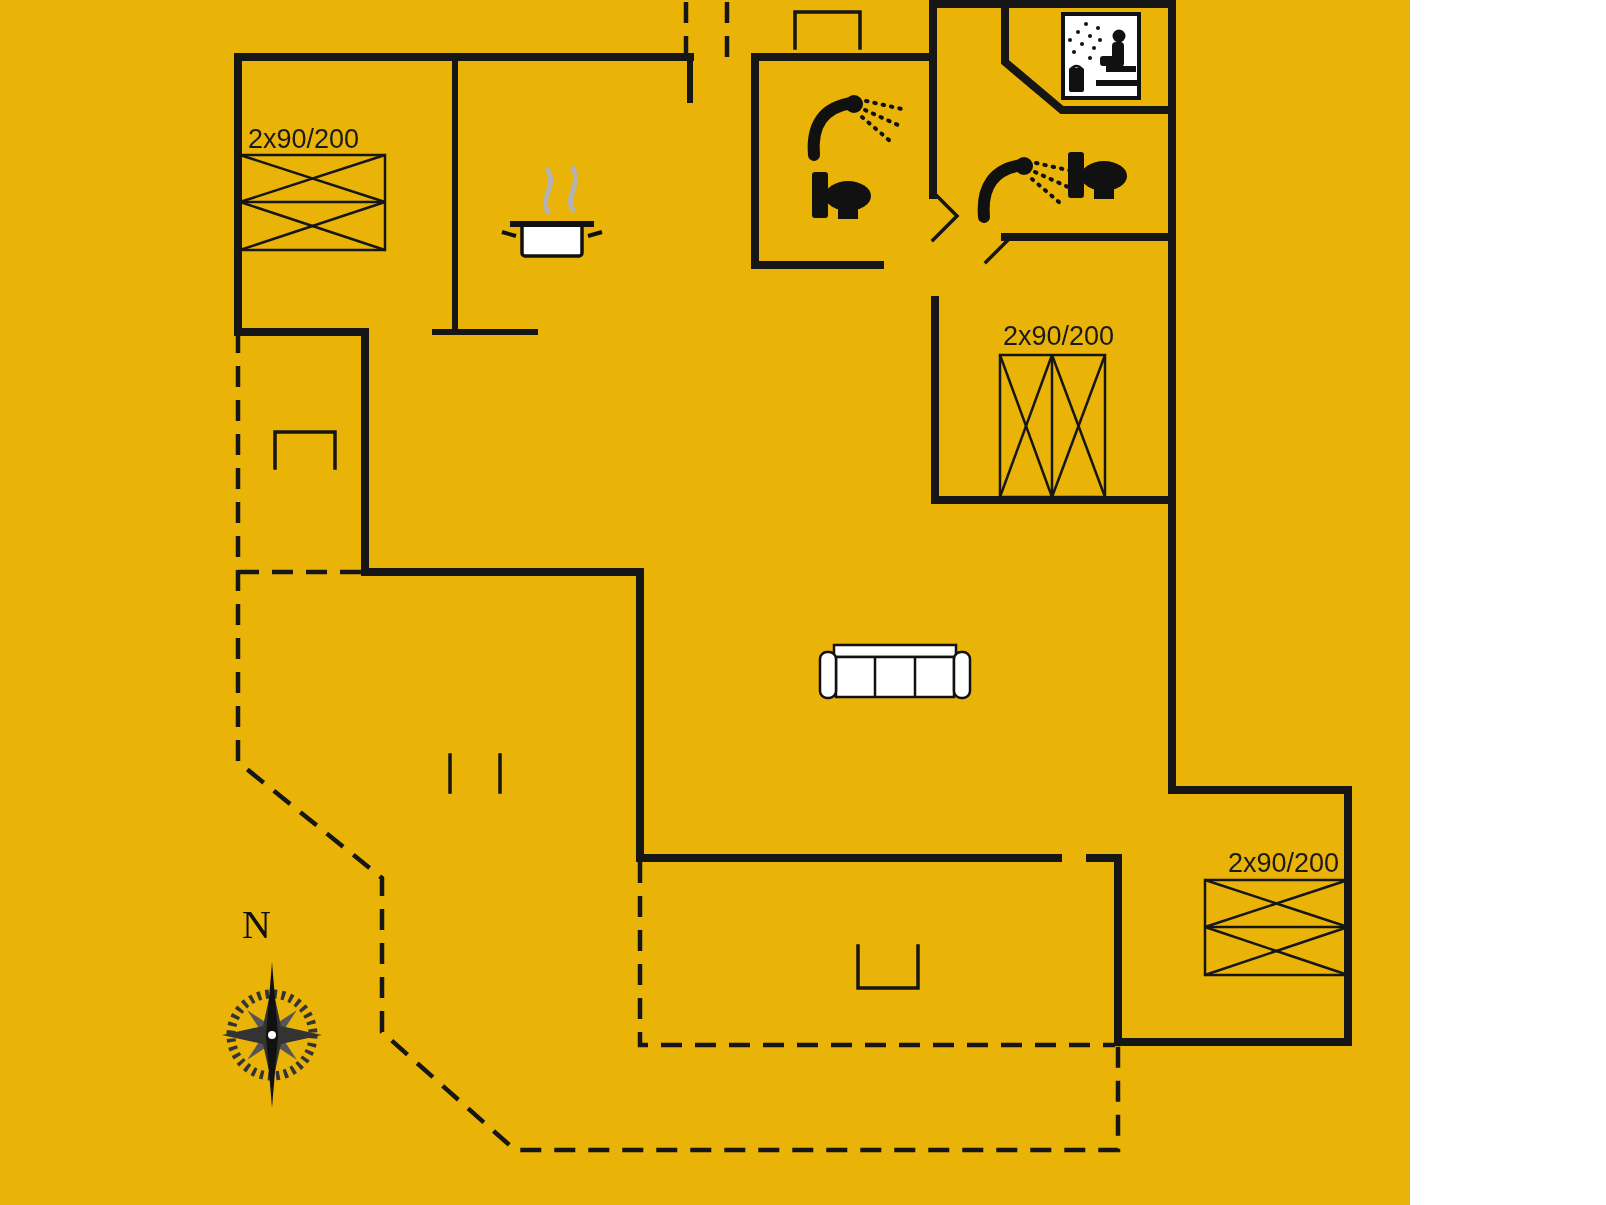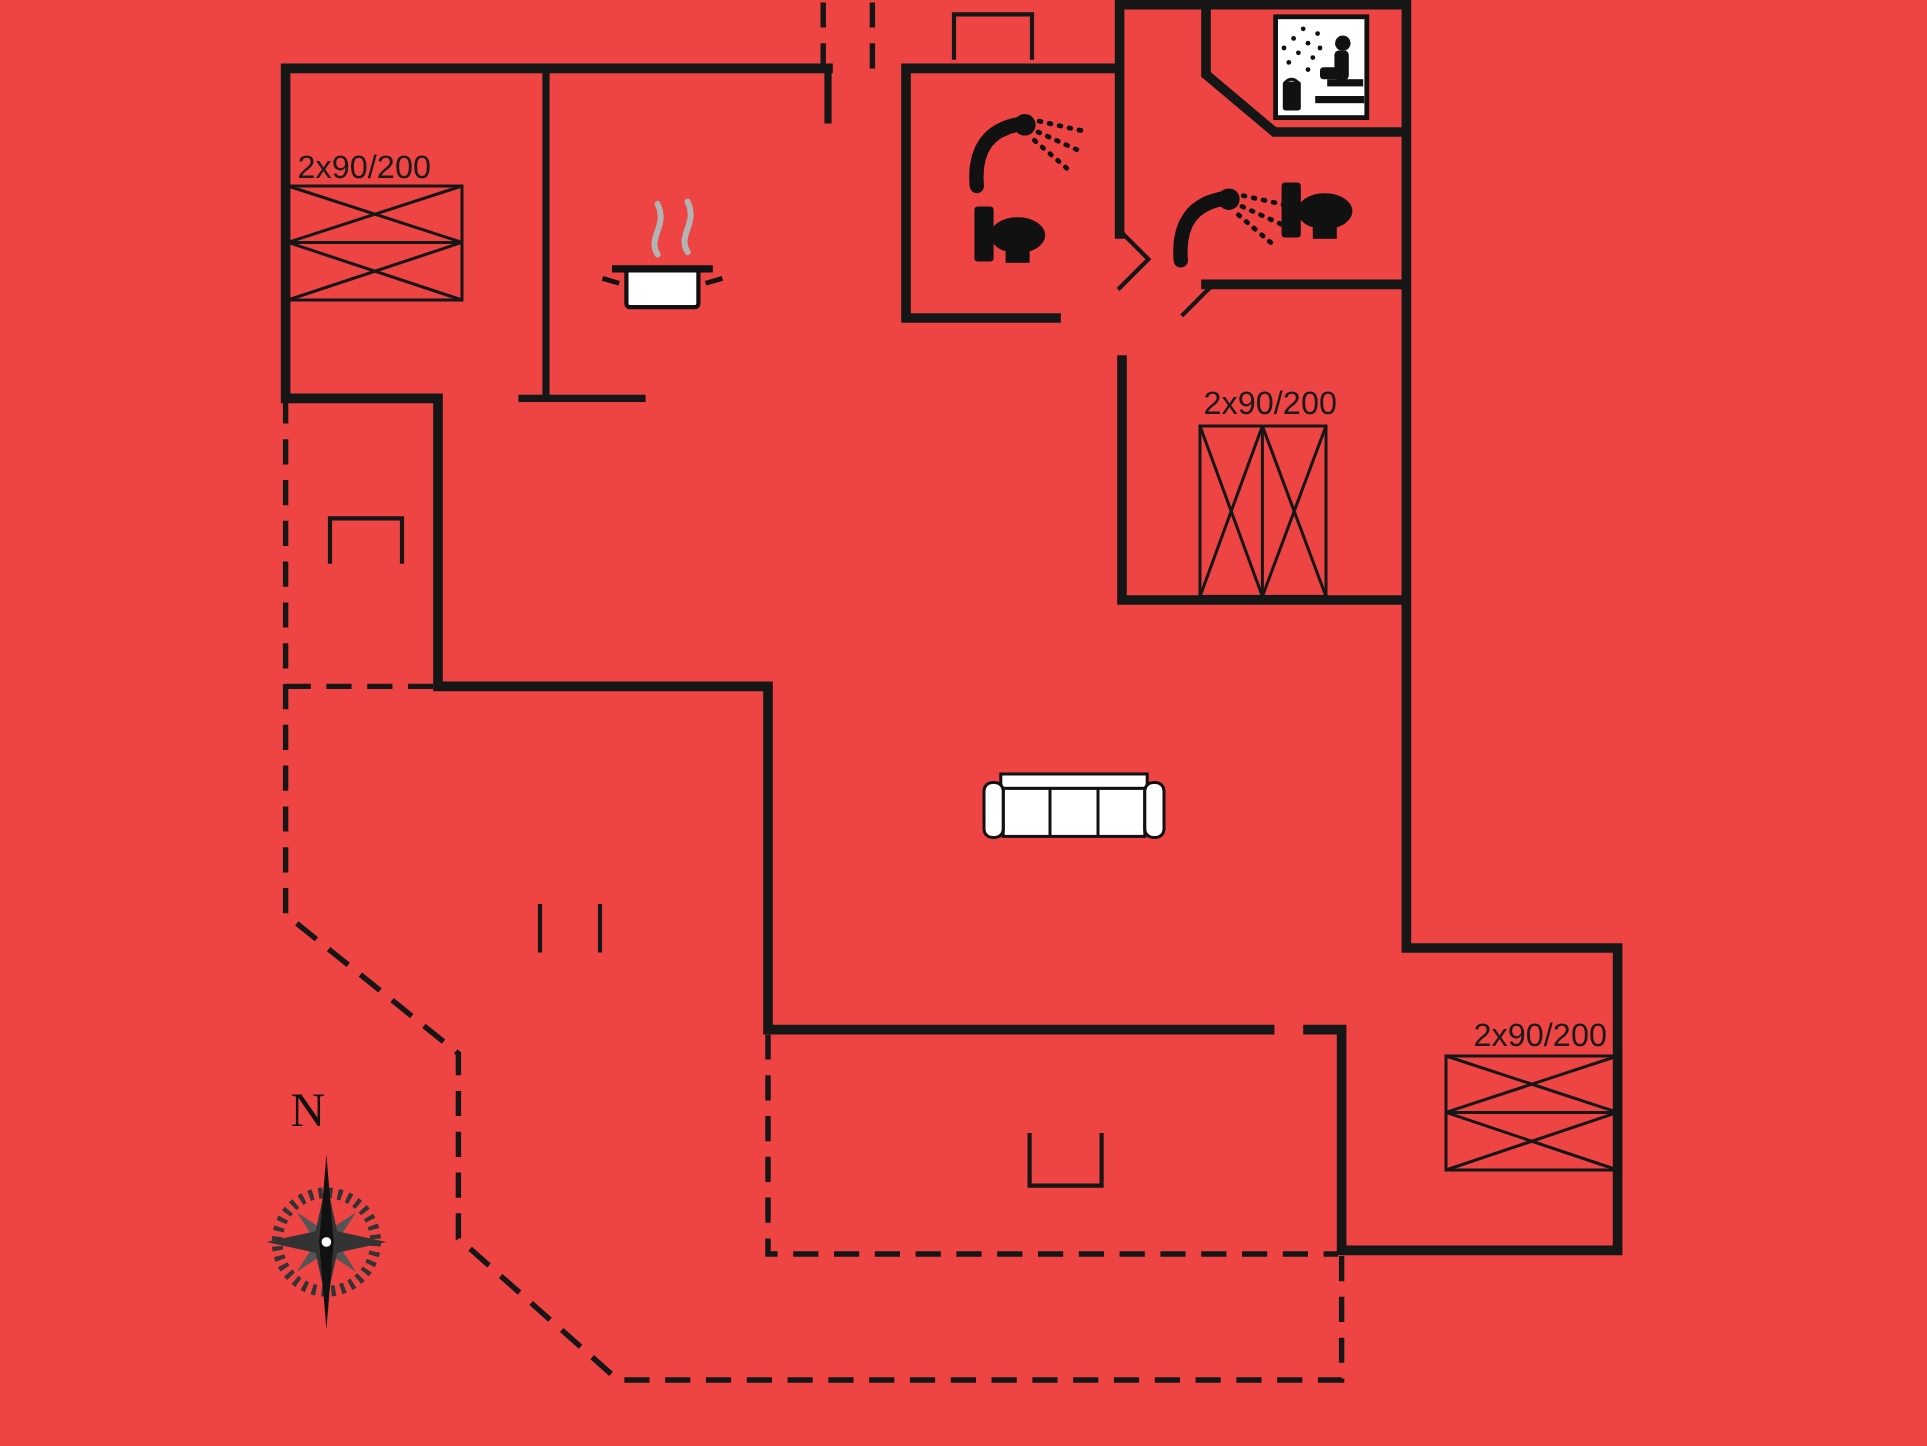--- a/index.html
+++ b/index.html
@@ -1,16 +1,16 @@
 <!DOCTYPE html>
 <html><head>
 <meta charset="utf-8">
 <style>
   html,body{margin:0;padding:0;background:#ffffff;}
-  .page{position:relative;width:1606px;height:1205px;background:#ef4444;overflow:hidden;
+  .page{position:relative;width:1410px;height:1205px;background:#eab308;overflow:hidden;
         font-family:"Liberation Sans",sans-serif;text-decoration:underline;}
   svg{position:absolute;left:0;top:0;}
   text{user-select:none;}
   .bed-label{font-family:"Liberation Sans",sans-serif;font-size:27px;fill:#1a1a1a;}
   .north-label{font-family:"Liberation Serif",serif;font-size:40px;fill:#111;}
 </style>
 </head>
 <body>
 
 <div class="page">

